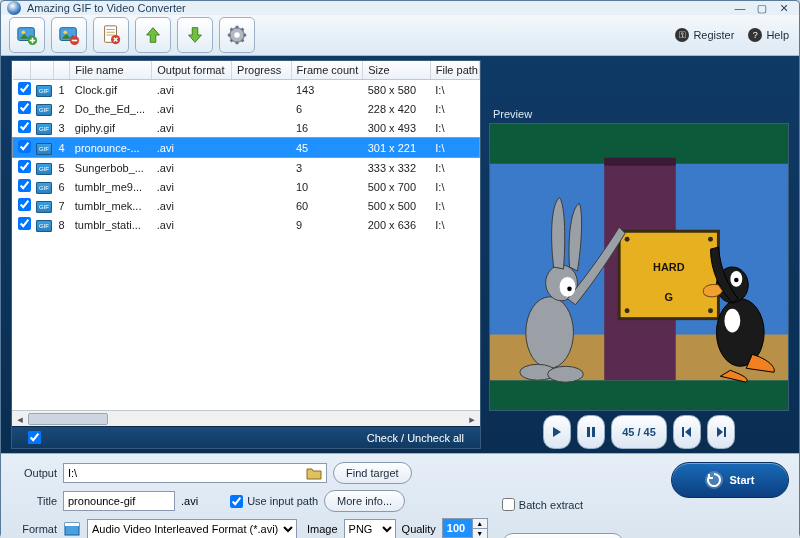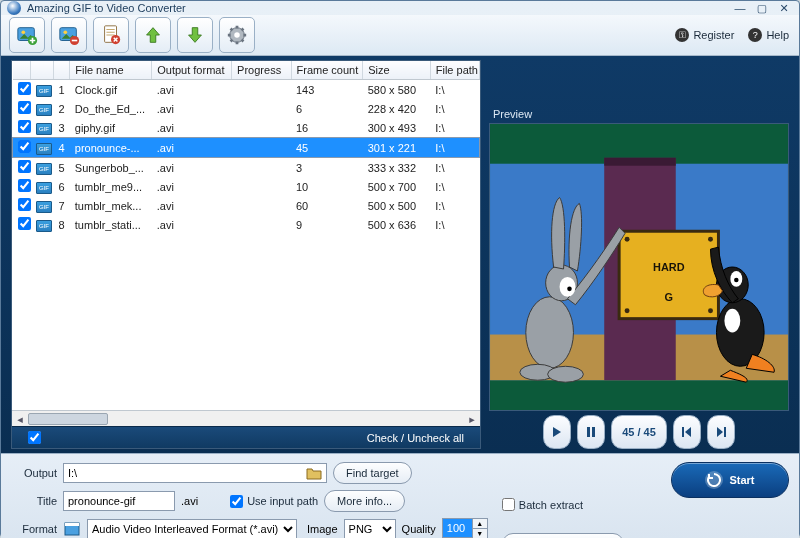--- a/index.html
+++ b/index.html
@@ -235,21 +235,21 @@
                 <td>I:\</td>
               </tr>
               <tr>
                 <td class="col-chk"><input type="checkbox" checked="" style=""></td>
                 <td class="col-ico"><span class="gif-ico">GIF</span></td>
                 <td class="col-num">8</td>
                 <td>tumblr_stati...</td>
                 <td>.avi</td>
                 <td></td>
                 <td>9</td>
-                <td>500 x 636</td>
+                <td>200 x 636</td>
                 <td>I:\</td>
               </tr>
             </tbody>
         </table>
       </div>
       <div class="hscroll">
         <div class="arr" style="left:0">◂</div>
         <div class="thumb" style="left:16px"></div>
         <div class="arr r">▸</div>
       </div>
@@ -368,21 +368,21 @@
           </span>
           <select class="sel" style="width:210px">
             <option>Audio Video Interleaved Format (*.avi)</option>
           </select>
           <span style="margin-left:4px">Image</span>
           <select class="sel" style="width:52px">
             <option>PNG</option>
           </select>
           <span>Quality</span>
           <div style="display:flex">
-            <input class="txt" style="width: 30px; background: rgb(30, 144, 255); color: rgb(255, 255, 255); border-right: none;" value="100">
+            <input class="txt" style="width: 30px; background: rgb(30, 144, 255); color: rgb(255, 255, 255); border-right: none; font-weight: bold;" value="100">
             <div style="width:16px;border:1px solid #8a9aae;background:#f0f4f8;display:flex;flex-direction:column">
               <div style="flex:1;text-align:center;font-size:7px;line-height:9px;cursor:pointer">▲</div>
               <div style="flex:1;text-align:center;font-size:7px;line-height:9px;border-top:1px solid #8a9aae;cursor:pointer">▼</div>
             </div>
           </div>
         </div>
       </div>
       <div class="bottom-right">
         <div class="start-btn">
           <span class="ic">

